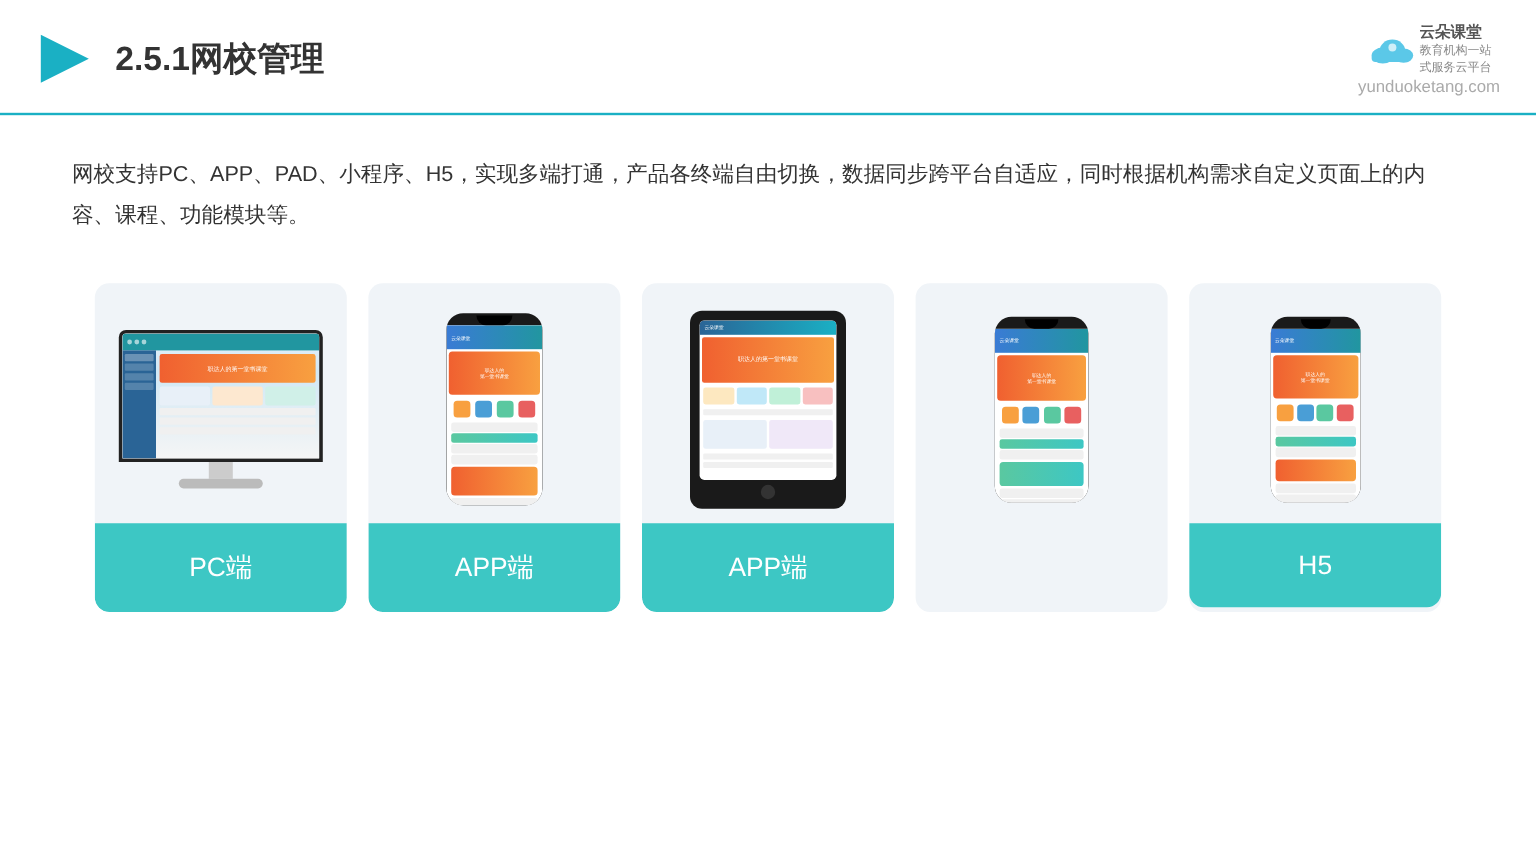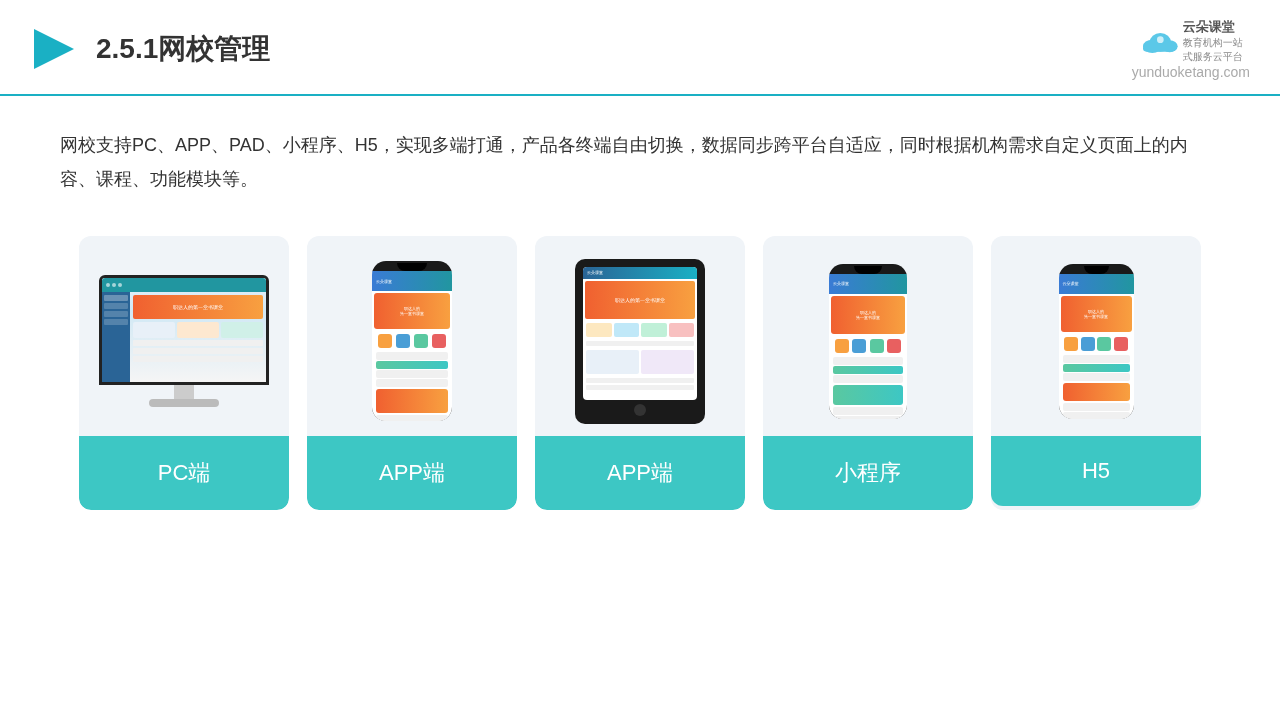--- a/index.html
+++ b/index.html
@@ -409,21 +409,20 @@
           </div>
           <div class="phone-list-item"></div>
           <div class="phone-list-item highlight"></div>
           <div class="phone-list-item"></div>
           <div style="margin:2px 4px; height:20px; background:linear-gradient(90deg,#5ac8a0,#3dc7c4); border-radius:3px;"></div>
           <div class="phone-list-item"></div>
           <div class="phone-list-item"></div>
         </div>
       </div>
     </div>
-    <div class="card-label">小程序</div>
   </div>
 
   <div class="card">
     <div class="card-image-area">
       <div class="phone-mock" style="width:75px; height:155px;">
         <div class="phone-notch" style="width:25px;"></div>
         <div class="phone-screen">
           <div class="phone-header-bar">
             <span class="phone-header-text">云朵课堂</span>
           </div>

